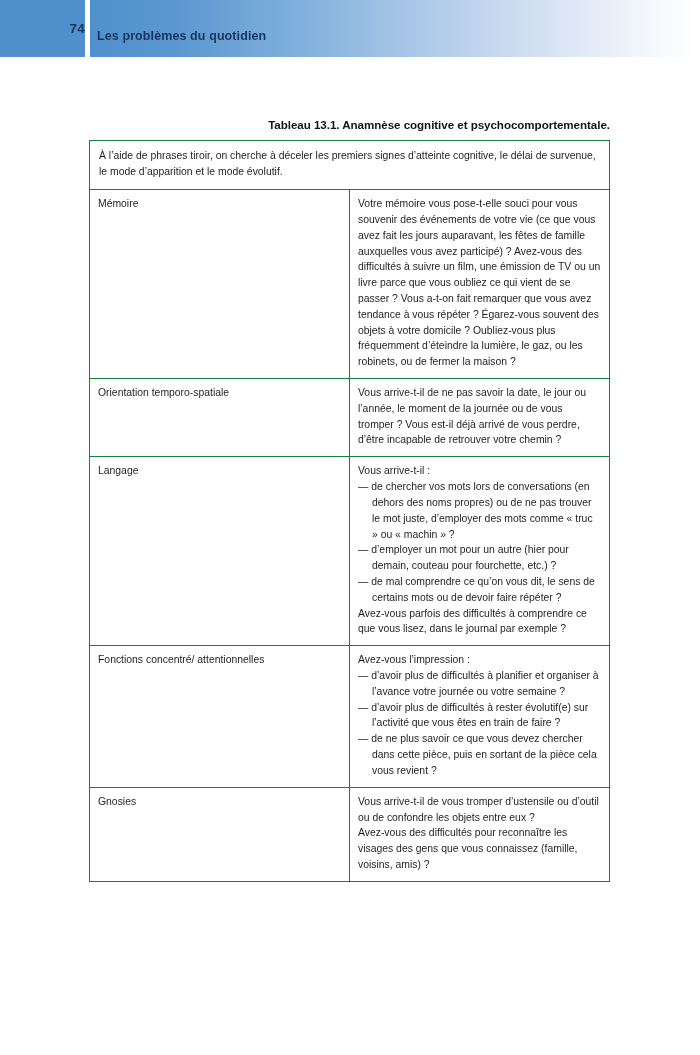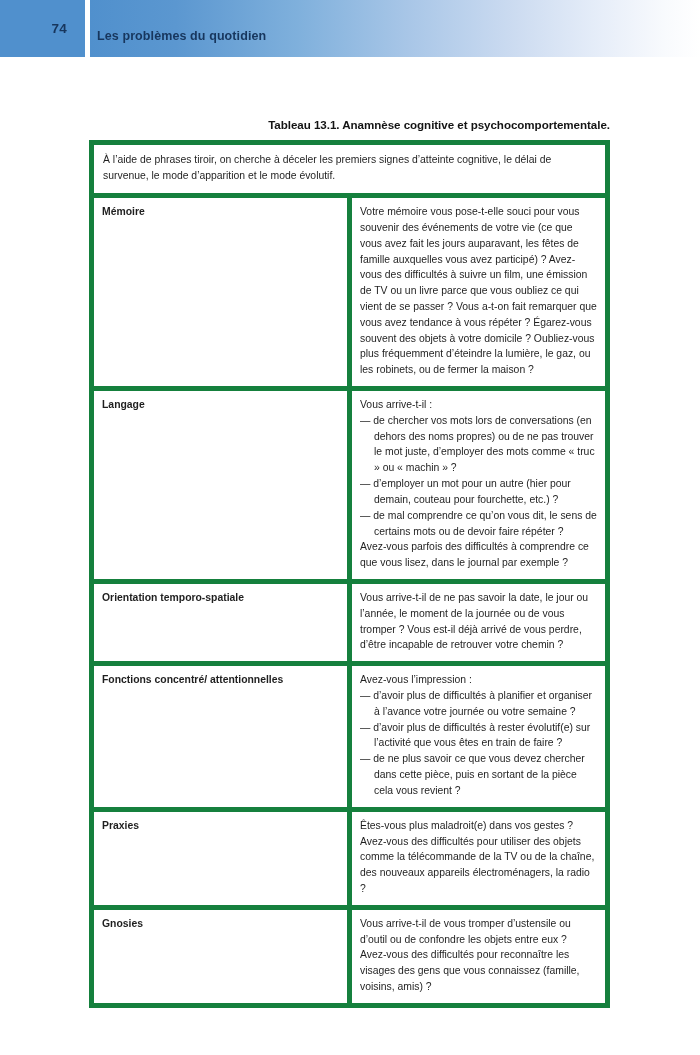--- a/index.html
+++ b/index.html
@@ -28,21 +28,20 @@
     position: absolute;
     top: 0;
     left: 0;
     width: 85px;
     height: 57px;
     background: #5090cd;
     display: flex;
     align-items: center;
     justify-content: flex-end;
     box-sizing: border-box;
-    padding-right: 18px;
   }
   .folio-number {
     font-size: 13.5px;
     font-weight: 700;
     color: #17365d;
     letter-spacing: 0.2px;
   }
   .header-band {
     position: absolute;
     top: 0;
@@ -88,33 +87,33 @@
     margin: 0 0 8px 0;
     line-height: 1.25;
     text-align: right;
   }
   table.anamnese {
     width: 521px;
     border-collapse: collapse;
     table-layout: fixed;
   }
   table.anamnese td {
-    border: 5px solid #15803d;
+    border: 1px solid #15803d;
     vertical-align: top;
     padding: 6px 8px 8px 8px;
     font-size: 10.4px;
     line-height: 1.52;
     color: #1f1f1f;
   }
   table.anamnese td.intro-cell {
     padding: 7px 9px 9px 9px;
   }
   td.label-col {
     width: 178px;
-    font-weight: 700;
+    font-weight: 400;
     color: #131313;
   }
   td.content-col {
     width: 343px;
   }
   .cell-line {
     display: block;
   }
   .cell-line.hang {
     padding-left: 14px;
@@ -142,49 +141,42 @@
         <td class="intro-cell" colspan="2">À l’aide de phrases tiroir, on cherche à déceler les premiers signes d’atteinte cognitive, le délai de survenue, le mode d’apparition et le mode évolutif.</td>
       </tr>
 
     <tr>
           <td class="label-col">Mémoire</td>
           <td class="content-col">
             <span class="cell-line">Votre mémoire vous pose-t-elle souci pour vous souvenir des événements de votre vie (ce que vous avez fait les jours auparavant, les fêtes de famille auxquelles vous avez participé) ? Avez-vous des difficultés à suivre un film, une émission de TV ou un livre parce que vous oubliez ce qui vient de se passer ? Vous a-t-on fait remarquer que vous avez tendance à vous répéter ? Égarez-vous souvent des objets à votre domicile ? Oubliez-vous plus fréquemment d’éteindre la lumière, le gaz, ou les robinets, ou de fermer la maison ?</span>
           </td>
         </tr>
         <tr>
+          <td class="label-col">Orientation temporo-spatiale</td>
+          <td class="content-col">
+            <span class="cell-line">Vous arrive-t-il de ne pas savoir la date, le jour ou l’année, le moment de la journée ou de vous tromper ? Vous est-il déjà arrivé de vous perdre, d’être incapable de retrouver votre chemin ?</span>
+          </td>
+        </tr>
+        <tr>
           <td class="label-col">Langage</td>
           <td class="content-col">
             <span class="cell-line">Vous arrive-t-il :</span>
             <span class="cell-line hang">—  de chercher vos mots lors de conversations (en dehors des noms propres) ou de ne pas trouver le mot juste, d’employer des mots comme « truc » ou « machin » ?</span>
             <span class="cell-line hang">—  d’employer un mot pour un autre (hier pour demain, couteau pour fourchette, etc.) ?</span>
             <span class="cell-line hang">—  de mal comprendre ce qu’on vous dit, le sens de certains mots ou de devoir faire répéter ?</span>
             <span class="cell-line">Avez-vous parfois des difficultés à comprendre ce que vous lisez, dans le journal par exemple ?</span>
           </td>
         </tr>
         <tr>
-          <td class="label-col">Orientation temporo-spatiale</td>
-          <td class="content-col">
-            <span class="cell-line">Vous arrive-t-il de ne pas savoir la date, le jour ou l’année, le moment de la journée ou de vous tromper ? Vous est-il déjà arrivé de vous perdre, d’être incapable de retrouver votre chemin ?</span>
-          </td>
-        </tr>
-        <tr>
           <td class="label-col">Fonctions concentré/ attentionnelles</td>
           <td class="content-col">
             <span class="cell-line">Avez-vous l’impression :</span>
             <span class="cell-line hang">—  d’avoir plus de difficultés à planifier et organiser à l’avance votre journée ou votre semaine ?</span>
             <span class="cell-line hang">—  d’avoir plus de difficultés à rester évolutif(e) sur l’activité que vous êtes en train de faire ?</span>
             <span class="cell-line hang">—  de ne plus savoir ce que vous devez chercher dans cette pièce, puis en sortant de la pièce cela vous revient ?</span>
-          </td>
-        </tr>
-        <tr>
-          <td class="label-col">Praxies</td>
-          <td class="content-col">
-            <span class="cell-line">Êtes-vous plus maladroit(e) dans vos gestes ?</span>
-            <span class="cell-line">Avez-vous des difficultés pour utiliser des objets comme la télécommande de la TV ou de la chaîne, des nouveaux appareils électroménagers, la radio ?</span>
           </td>
         </tr>
         <tr>
           <td class="label-col">Gnosies</td>
           <td class="content-col">
             <span class="cell-line">Vous arrive-t-il de vous tromper d’ustensile ou d’outil ou de confondre les objets entre eux ?</span>
             <span class="cell-line">Avez-vous des difficultés pour reconnaître les visages des gens que vous connaissez (famille, voisins, amis) ?</span>
           </td>
         </tr>
       </tbody>

